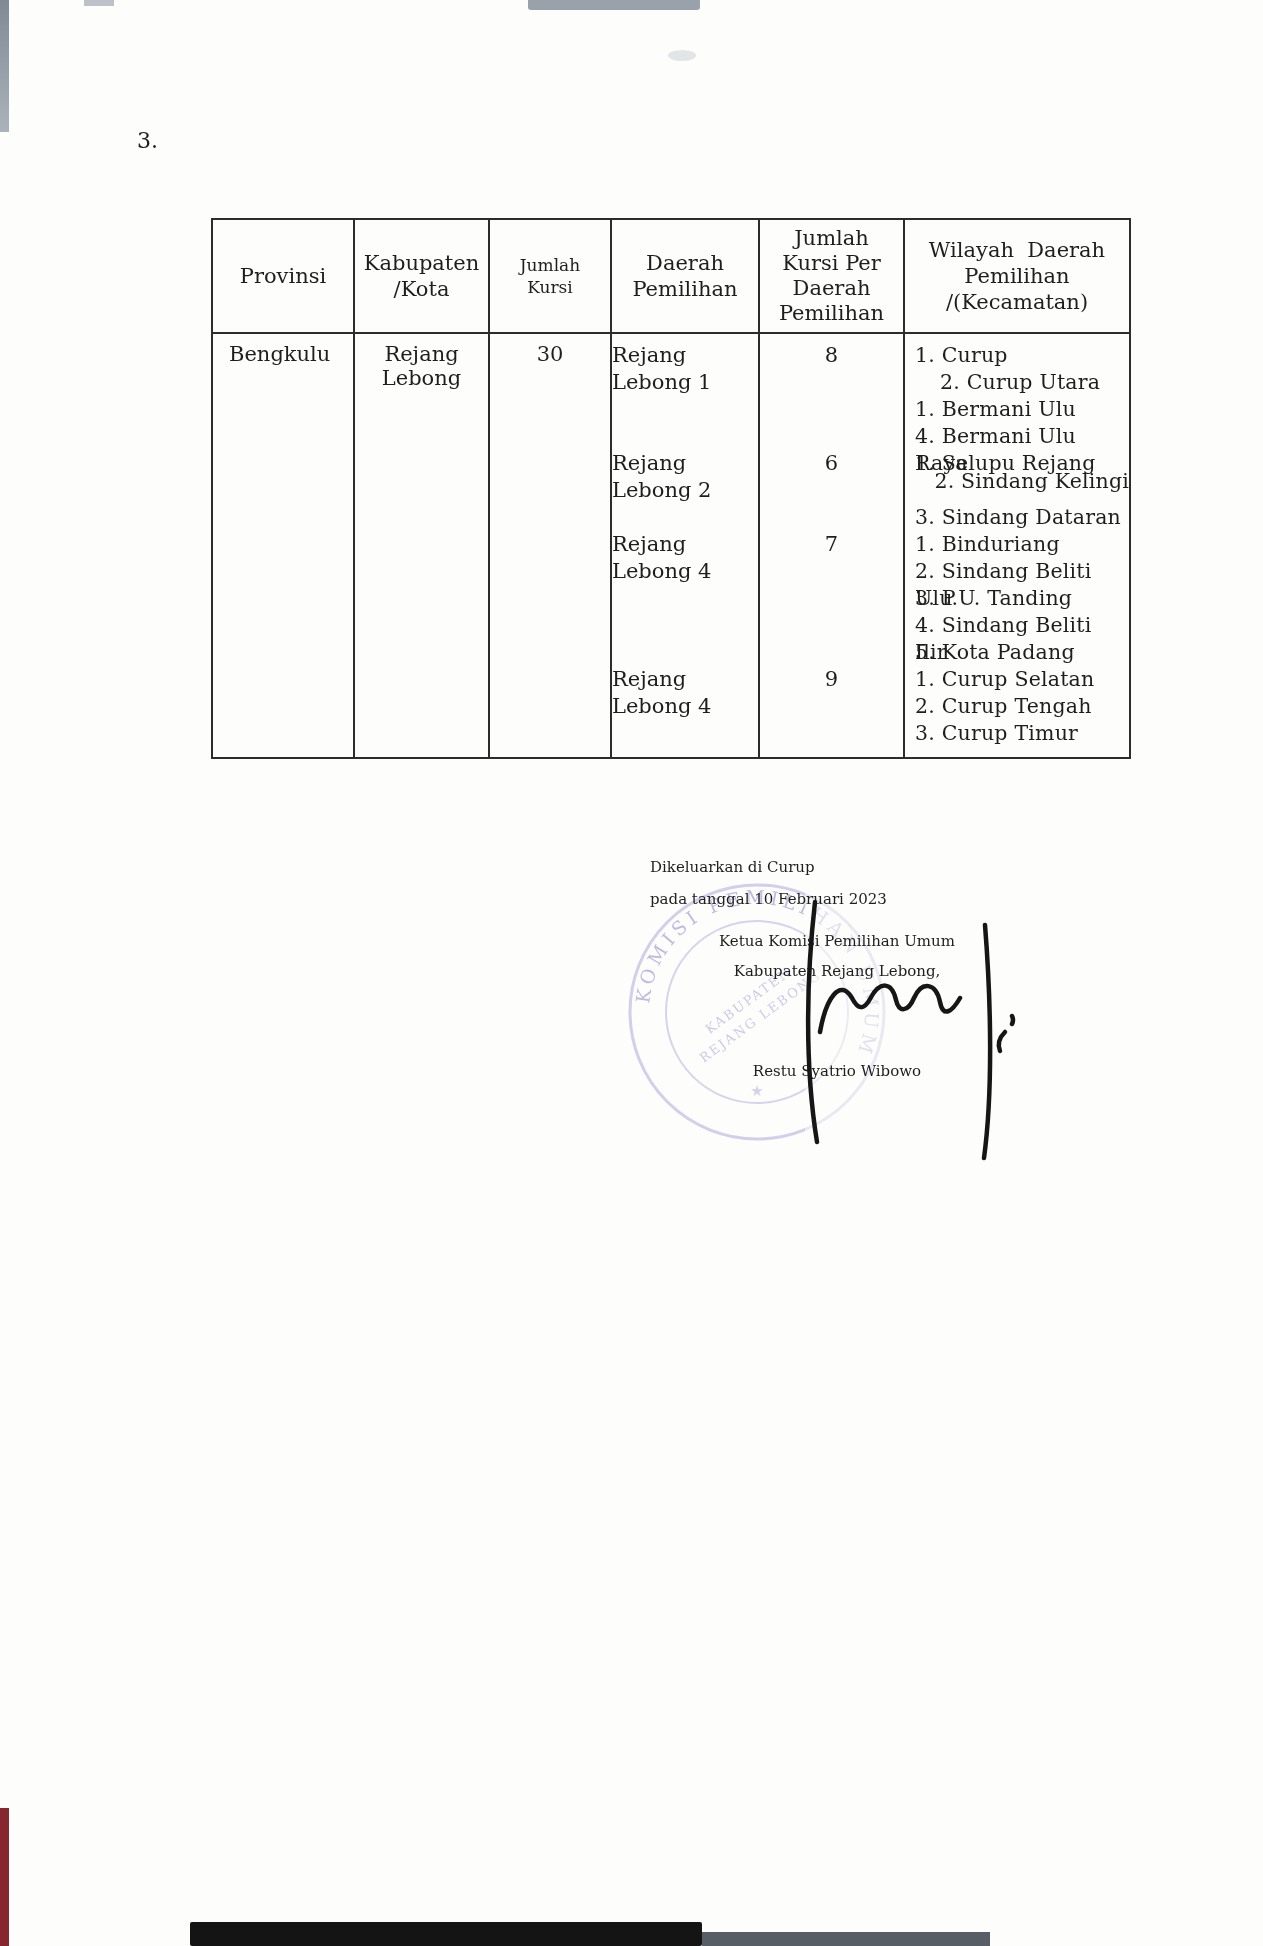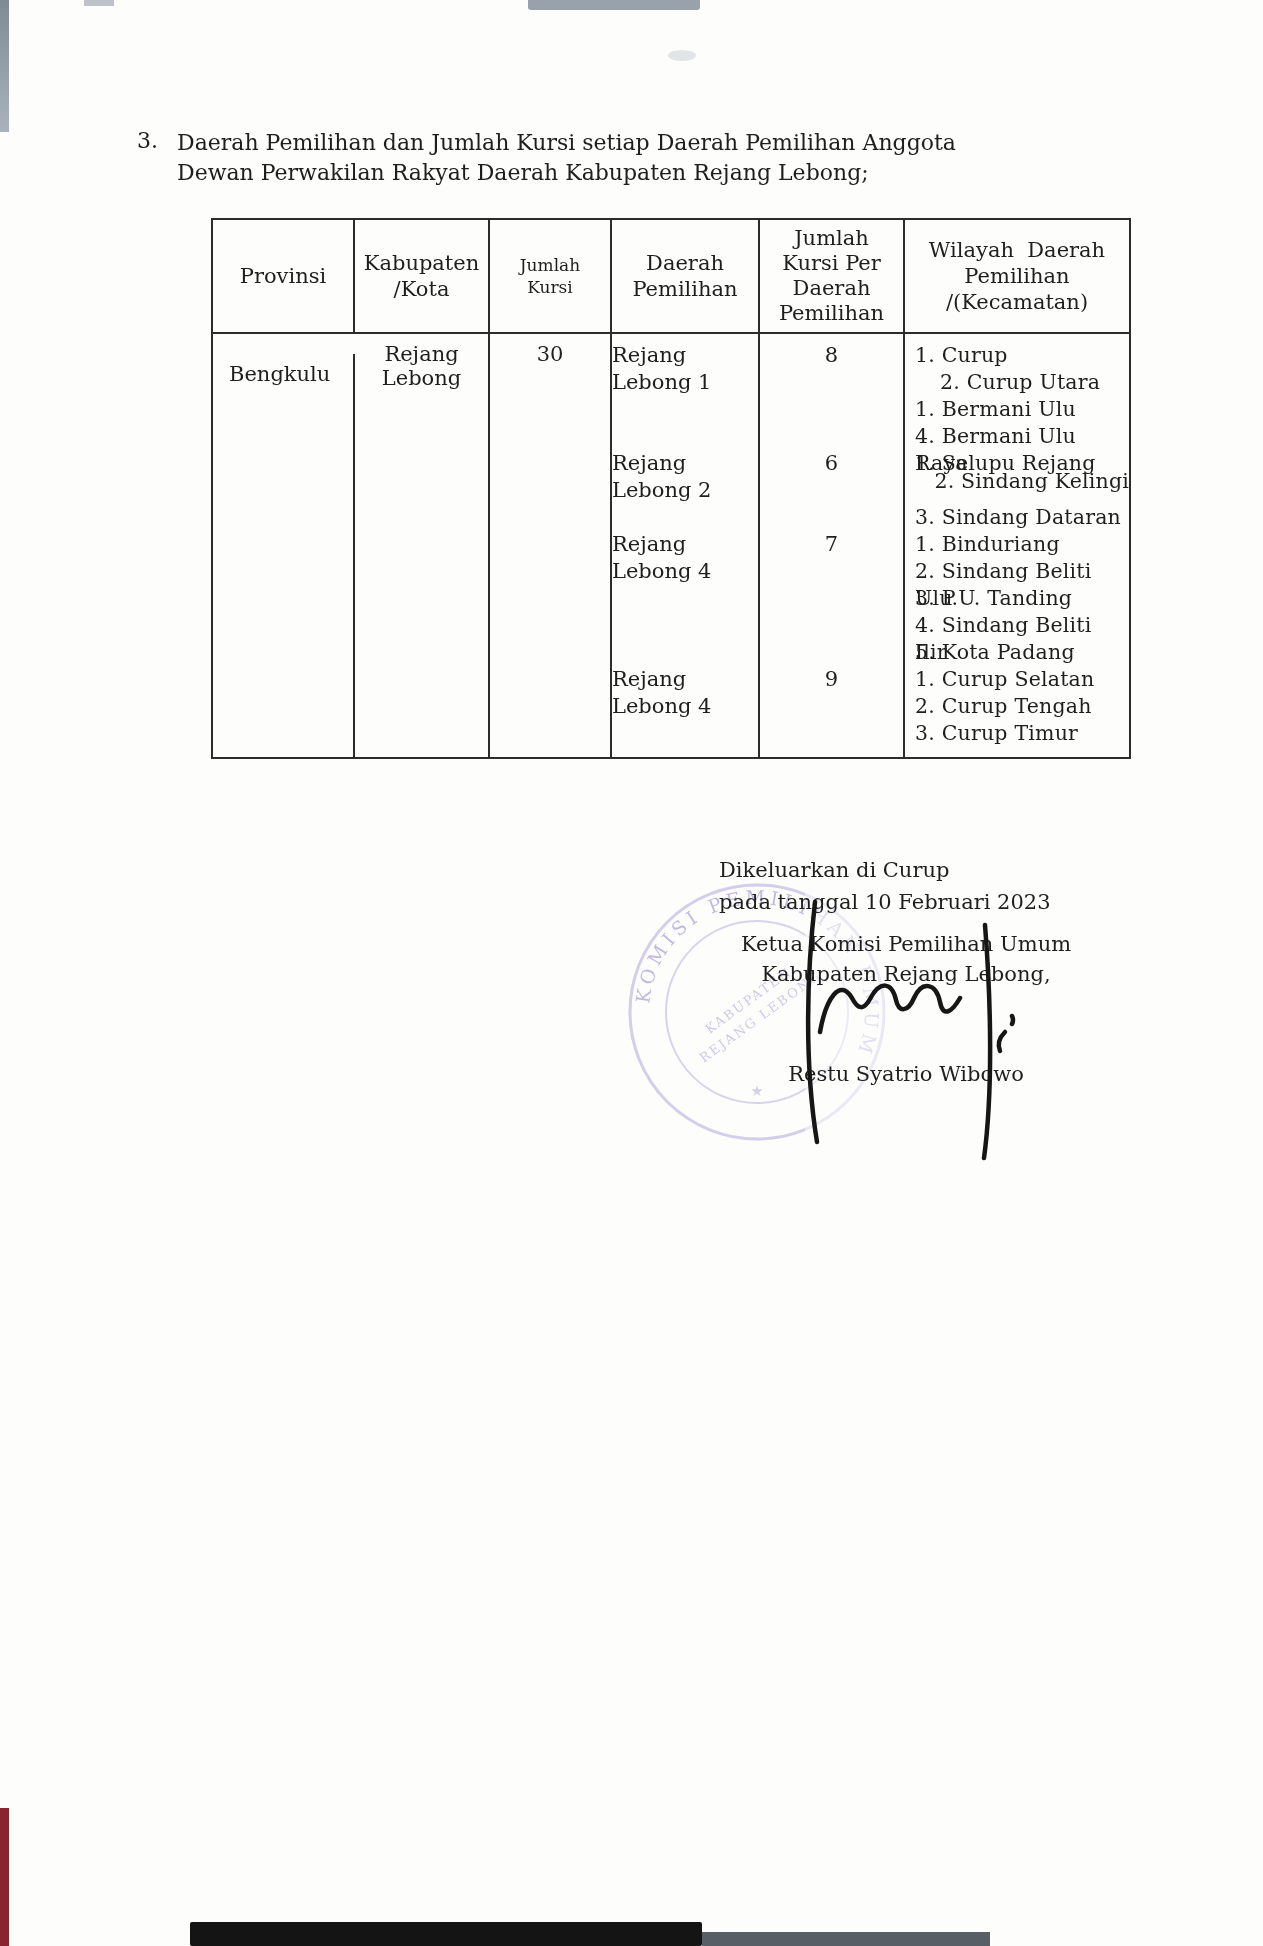--- a/index.html
+++ b/index.html
@@ -23,32 +23,32 @@
   .trow{display:grid; grid-template-columns:142px 135px 122px 148px 145px 224px;}
   .thead{height:112px; border-bottom:2px solid #2c2c2c;}
   .tbody{height:423px;}
   .cell{border-right:2px solid #2c2c2c; box-sizing:border-box; position:relative;}
   .cell:last-child{border-right:none;}
   .hcell{display:flex; align-items:center; justify-content:center;
          text-align:center; white-space:pre-wrap; line-height:26px;}
   .hcell.small{font-size:17px; line-height:22px;}
   .hcell.tight{line-height:25px;}
   .bcell{padding-top:8px;}
-  .bcell.left{padding-left:16px;margin-top:20px;}
+  .bcell.left{padding-left:16px;}
   .bcell.center{text-align:center;}
   .bline{position:absolute; left:0; right:0; height:27px; line-height:27px; font-size:21px;}
   .col-daerah .bline{padding-left:0; font-size:21px;}
   .col-kursi-per .bline{text-align:center;}
   .col-kec .bline{padding-left:10px; font-size:20.5px; letter-spacing:.2px;}
   
   .closing{position:absolute; left:166px; top:765px; font-size:21px;}
   .closing .l1{white-space:nowrap; word-spacing:37px;}
   .closing .l2{margin-top:9px;}
   
-  .sigblock{position:absolute; left:676px; top:856px; width:460px; height:260px; font-size:21px;}
+  .sigblock{position:absolute; left:607px; top:856px; width:460px; height:260px; font-size:15px;}
   .sigblock .abs{position:absolute;}
   .sig-place{top:2px; left:43px;}
   .sig-date{top:34px; left:43px;}
   .sig-title1{top:76px; left:0; width:100%; text-align:center;}
   .sig-title2{top:106px; left:0; width:100%; text-align:center;}
   .sig-name{top:206px; left:0; width:100%; text-align:center;}
   .stamp-svg{position:absolute; left:600px; top:880px;}
   .signature-svg{position:absolute; left:760px; top:880px;}
   
   .art{position:absolute;}
@@ -67,22 +67,20 @@
 
   <div class="art art-top-center"></div>
   <div class="art art-top-left"></div>
   <div class="art art-left-slate"></div>
   <div class="art art-smudge"></div>
   <div class="art art-left-red"></div>
   <div class="art art-bottom-black"></div>
   <div class="art art-bottom-gray"></div>
 
   <div class="heading-num">3.</div>
-  <div class="heading-text">Daerah Pemilihan dan Jumlah Kursi setiap Daerah Pemilihan Anggota
-Dewan Perwakilan Rakyat Daerah Kabupaten Rejang Lebong;</div>
 
   <div class="doc-table">
     <div class="trow thead">
       <div class="cell hcell">Provinsi</div>
       <div class="cell hcell">Kabupaten
 /Kota</div>
       <div class="cell hcell small">Jumlah
 Kursi</div>
       <div class="cell hcell">Daerah
 Pemilihan</div>

